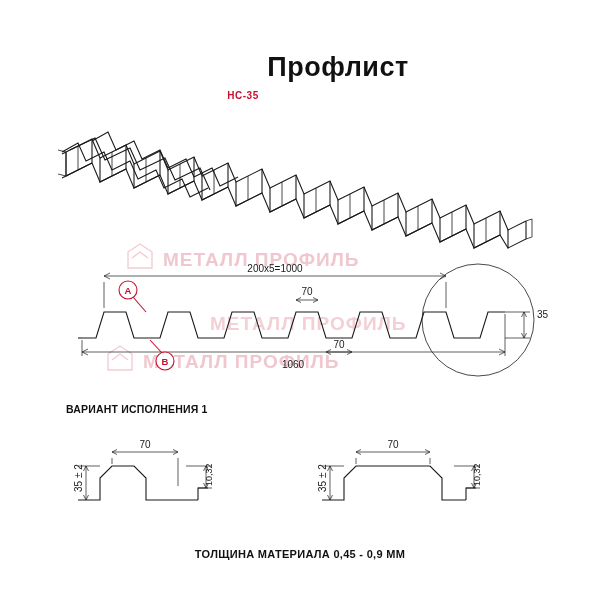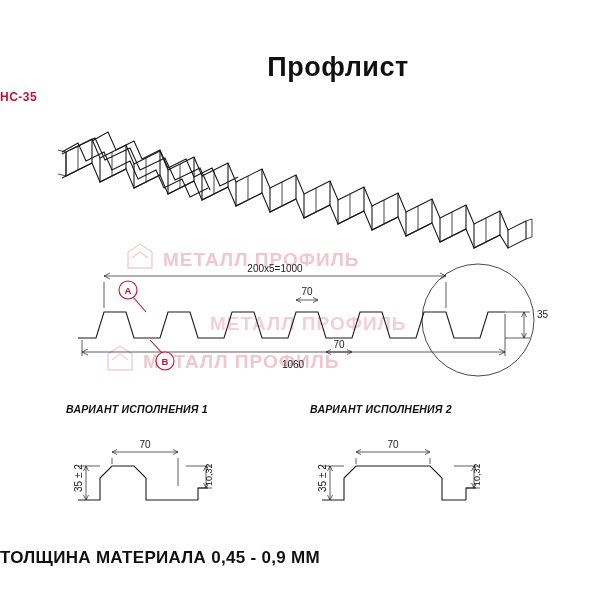--- a/index.html
+++ b/index.html
@@ -31,50 +31,49 @@
     font-weight: bold;
     letter-spacing: 0.5px;
     color: #111;
     padding-left: 38px;
   }
   .subtitle {
     position: absolute;
     left: 0;
     top: 90px;
     width: 486px;
-    text-align: left;
-    font-size: 12px;
+    text-align: center;
+    font-size: 10px;
     font-weight: bold;
     color: #c8102e;
     letter-spacing: 0.5px;
   }
   .variant-label {
     position: absolute;
     font-size: 10.5px;
     font-weight: bold;
     color: #111;
     letter-spacing: 0.2px;
     line-height: 14px;
-    font-style: italic;
   }
   .variant-1 {
     left: 66px;
     top: 402px;
   }
   .variant-2 {
     left: 310px;
     top: 402px;
   }
   .footer {
     position: absolute;
     left: 0;
     top: 548px;
     width: 600px;
-    text-align: left;
-    font-size: 17px;
+    text-align: center;
+    font-size: 11px;
     font-weight: bold;
     letter-spacing: 0.3px;
     color: #111;
   }
   svg { display: block; }
   .ln { fill: none; stroke: #1a1a1a; stroke-width: 1.1; }
   .ln-thin { fill: none; stroke: #1a1a1a; stroke-width: 0.8; }
   .dim { fill: none; stroke: #1a1a1a; stroke-width: 0.7; }
   .wm { fill: none; stroke: #f2c9d0; stroke-width: 1.4; }
   .wm-txt {
@@ -276,16 +275,15 @@
     <text class="dtxt-sm" transform="translate(480,486) rotate(-90)">10,32</text>
   </g>
 
 </svg>
 
 <div class="variant-label variant-1">
   <div>ВАРИАНТ ИСПОЛНЕНИЯ 1</div>
   <div></div>
 </div>
 <div class="variant-label variant-2">
-  <div>ВАРИАНТ ИСПОЛНЕНИЯ 2</div>
 </div>
 
 <div class="footer">ТОЛЩИНА МАТЕРИАЛА 0,45 - 0,9 ММ</div>
 
 </body></html>

